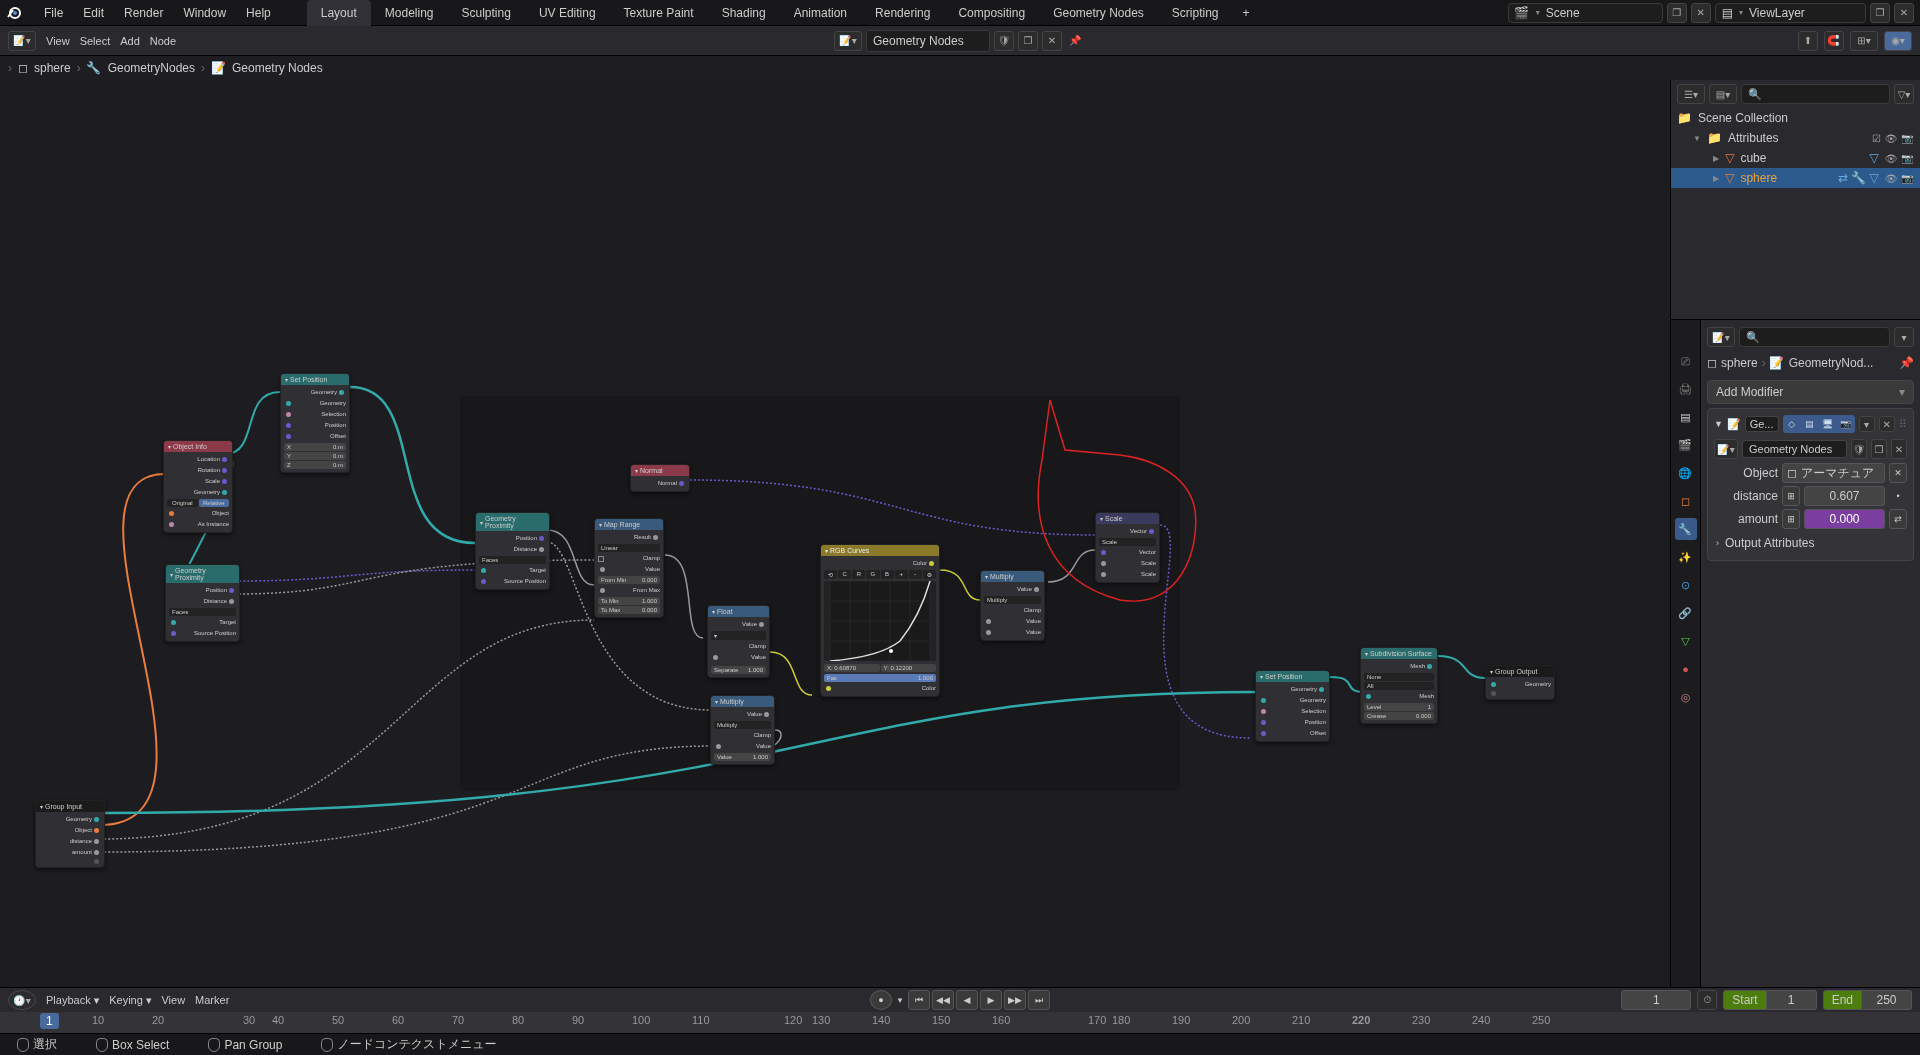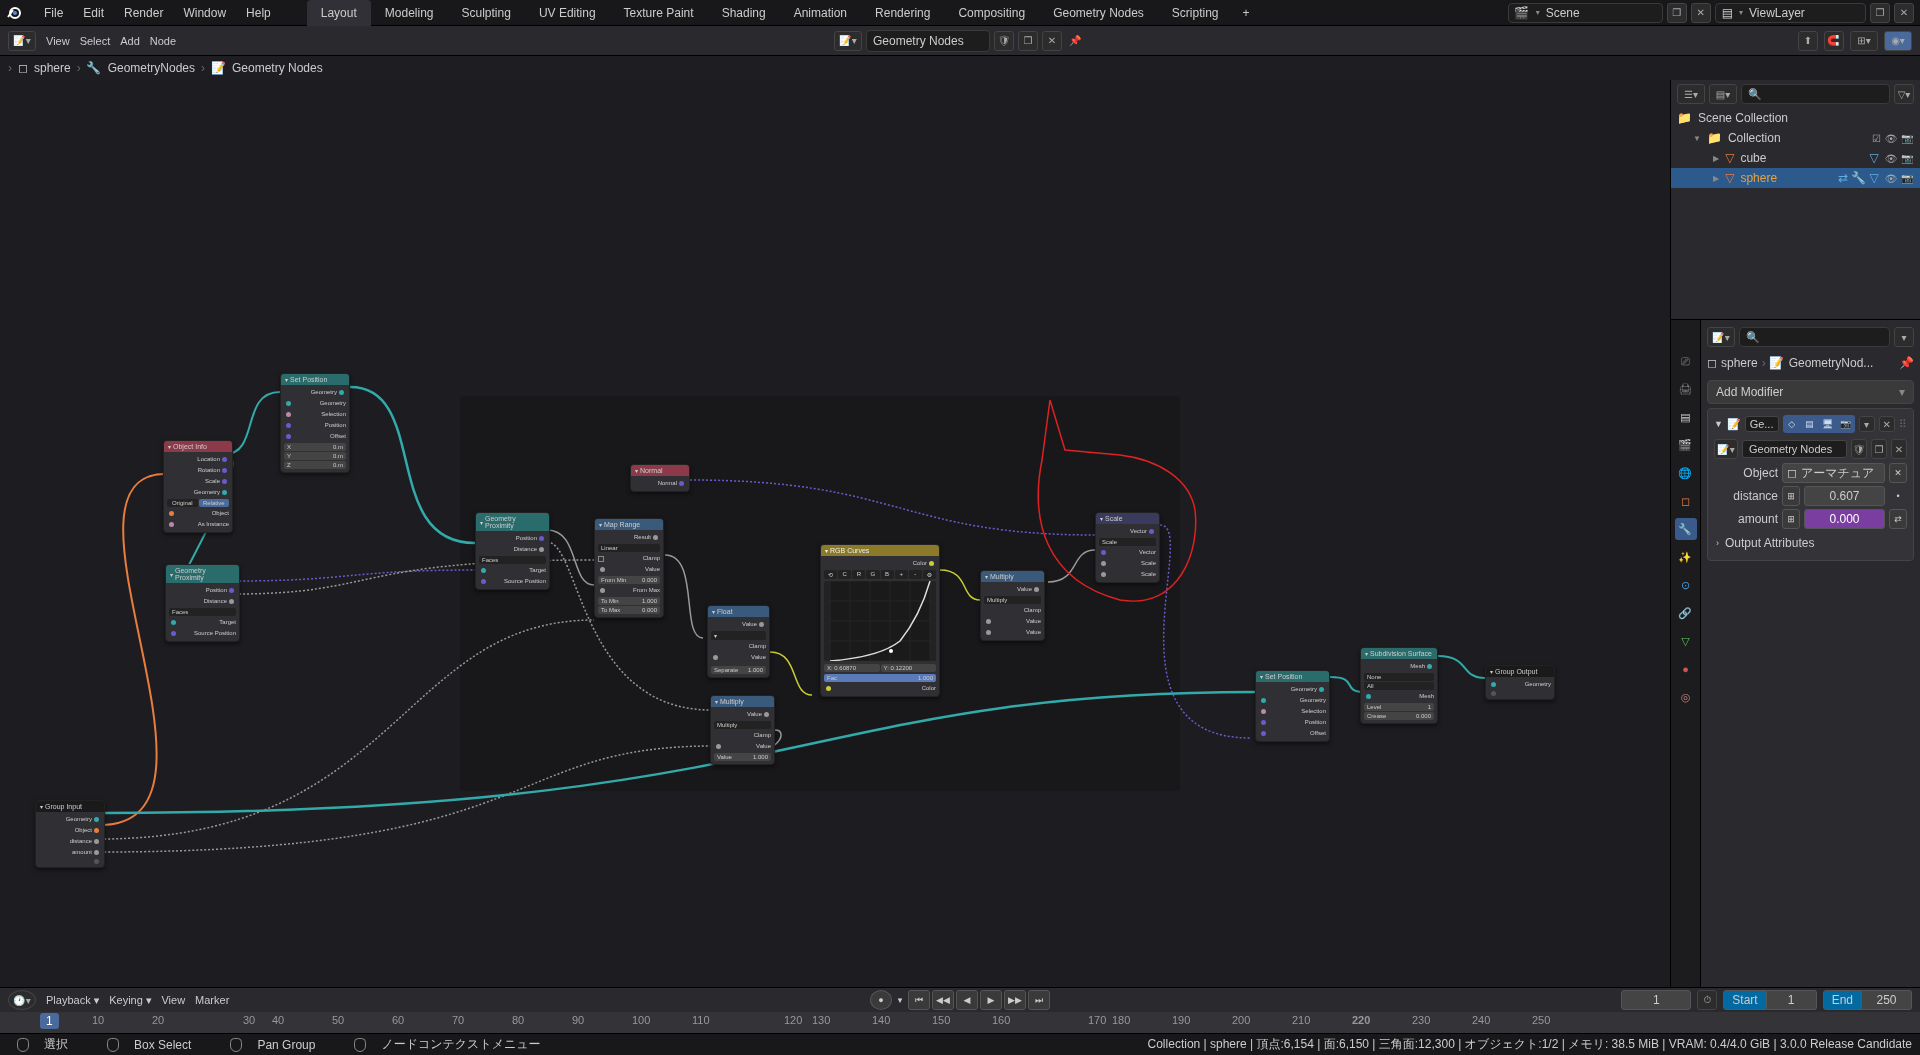--- a/index.html
+++ b/index.html
@@ -112,28 +112,28 @@
 svg.anno { position:absolute; top:0; left:0; width:100%; height:100%; pointer-events:none; }
 
 
 .timeline { height:46px; background:#29292e; border-top:1px solid #000; display:flex; flex-direction:column; }
 .timeline-header { height:24px; display:flex; align-items:center; padding:0 8px; gap:10px; }
 .playback-controls { position:absolute; left:50%; transform:translateX(-50%); display:flex; align-items:center; gap:2px;}
 .play-btn { width:22px; height:20px; background:#3a3a3a; border:1px solid #555; border-radius:3px; display:flex; align-items:center; justify-content:center; cursor:pointer; font-size:9px;}
 .timeline-right { margin-left:auto; display:flex; align-items:center; gap:6px;}
 .frame-field { background:#444; border:1px solid #555; border-radius:3px; padding:2px 10px; width:70px; text-align:center; font-size:12px; }
 .frame-label-field { display:flex; align-items:center;}
-.frame-label-field .lbl { background:#0369a1; border:1px solid #555; border-radius:3px 0 0 3px; padding:2px 8px; font-size:12px;}
+.frame-label-field .lbl { background:#4d7c0f; border:1px solid #555; border-radius:3px 0 0 3px; padding:2px 8px; font-size:12px;}
 .frame-label-field .num { background:#444; border:1px solid #555; border-left:none; border-radius:0 3px 3px 0; padding:2px 8px; font-size:12px; width:50px; text-align:center;}
 .timeline-ruler { flex:1; background:#333338; position:relative; display:flex; align-items:center; font-size:11px; overflow:hidden;}
 .timeline-ruler .tick { position:absolute; top:2px; color:#999; }
 .timeline-ruler .playhead { position:absolute; background:#4a6a9c; color:#fff; padding:1px 6px; border-radius:3px; top:1px; font-size:12px; }
 
 .statusbar { height:22px; background:#18181a; display:flex; align-items:center; padding:0 8px; font-size:12px; border-top:1px solid #000; }
-.statusbar .hint { display:flex; align-items:center; gap:15px; margin-right:30px;padding-left:9px;}
+.statusbar .hint { display:flex; align-items:center; gap:4px; margin-right:30px;padding-left:9px;}
 .statusbar .hint .mouse-icn { width:12px; height:14px; border:1px solid #888; border-radius:5px 5px 7px 7px; position:relative;}
 .statusbar .right { margin-left:auto; }
 </style>
 </head>
 <body>
 
 <div class="topbar">
   <div class="logo">
     <svg width="16" height="16" viewBox="0 0 16 16">
         <circle cx="9" cy="8" r="5" fill="none" stroke="#fff" stroke-width="2"></circle>
@@ -692,21 +692,21 @@
       </div>
       <div class="outliner-tree">
         <div class="tree-row">
           <span>📁</span>
           <span class="name">Scene Collection</span>
         </div>
         <div class="tree-row">
           <span class="indent" style="width:10px;"></span>
           <span class="tri">▼</span>
           <span>📁</span>
-          <span class="name">Collection</span>
+          <span class="name">Attributes</span>
           <span class="icons">
               <span>☑</span>
               <span>👁</span>
               <span>📷</span>
             </span>
         </div>
         <div class="tree-row">
           <span class="indent" style="width:30px;"></span>
           <span class="tri">▶</span>
           <span class="obj-icon">▽</span>
@@ -889,14 +889,13 @@
       <span>Box Select</span>
     </div>
   <div class="hint">
       <span class="mouse-icn"></span>
       <span>Pan Group</span>
     </div>
   <div class="hint">
       <span class="mouse-icn"></span>
       <span>ノードコンテクストメニュー</span>
     </div>
-  <div class="right">Collection | sphere | 頂点:6,154 | 面:6,150 | 三角面:12,300 | オブジェクト:1/2 | メモリ: 38.5 MiB | VRAM: 0.4/4.0 GiB | 3.0.0 Release Candidate</div>
 </div>
 
 </body></html>

